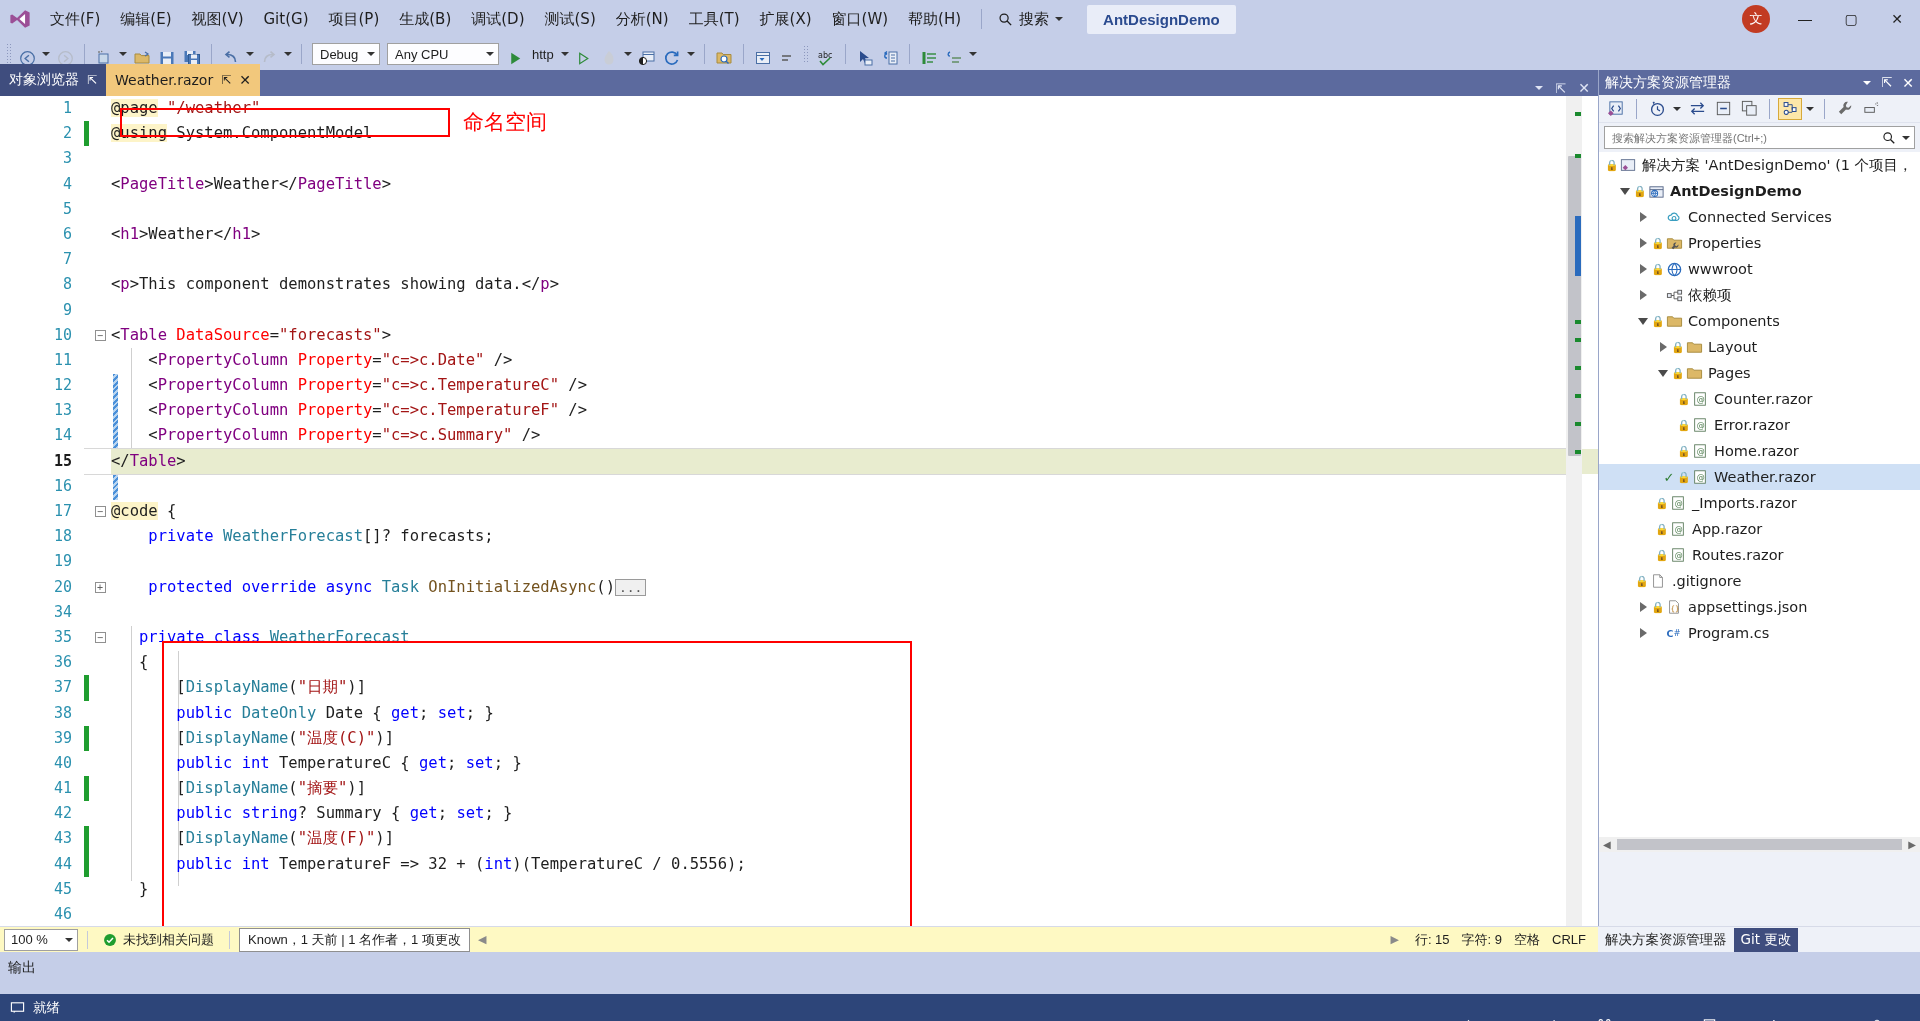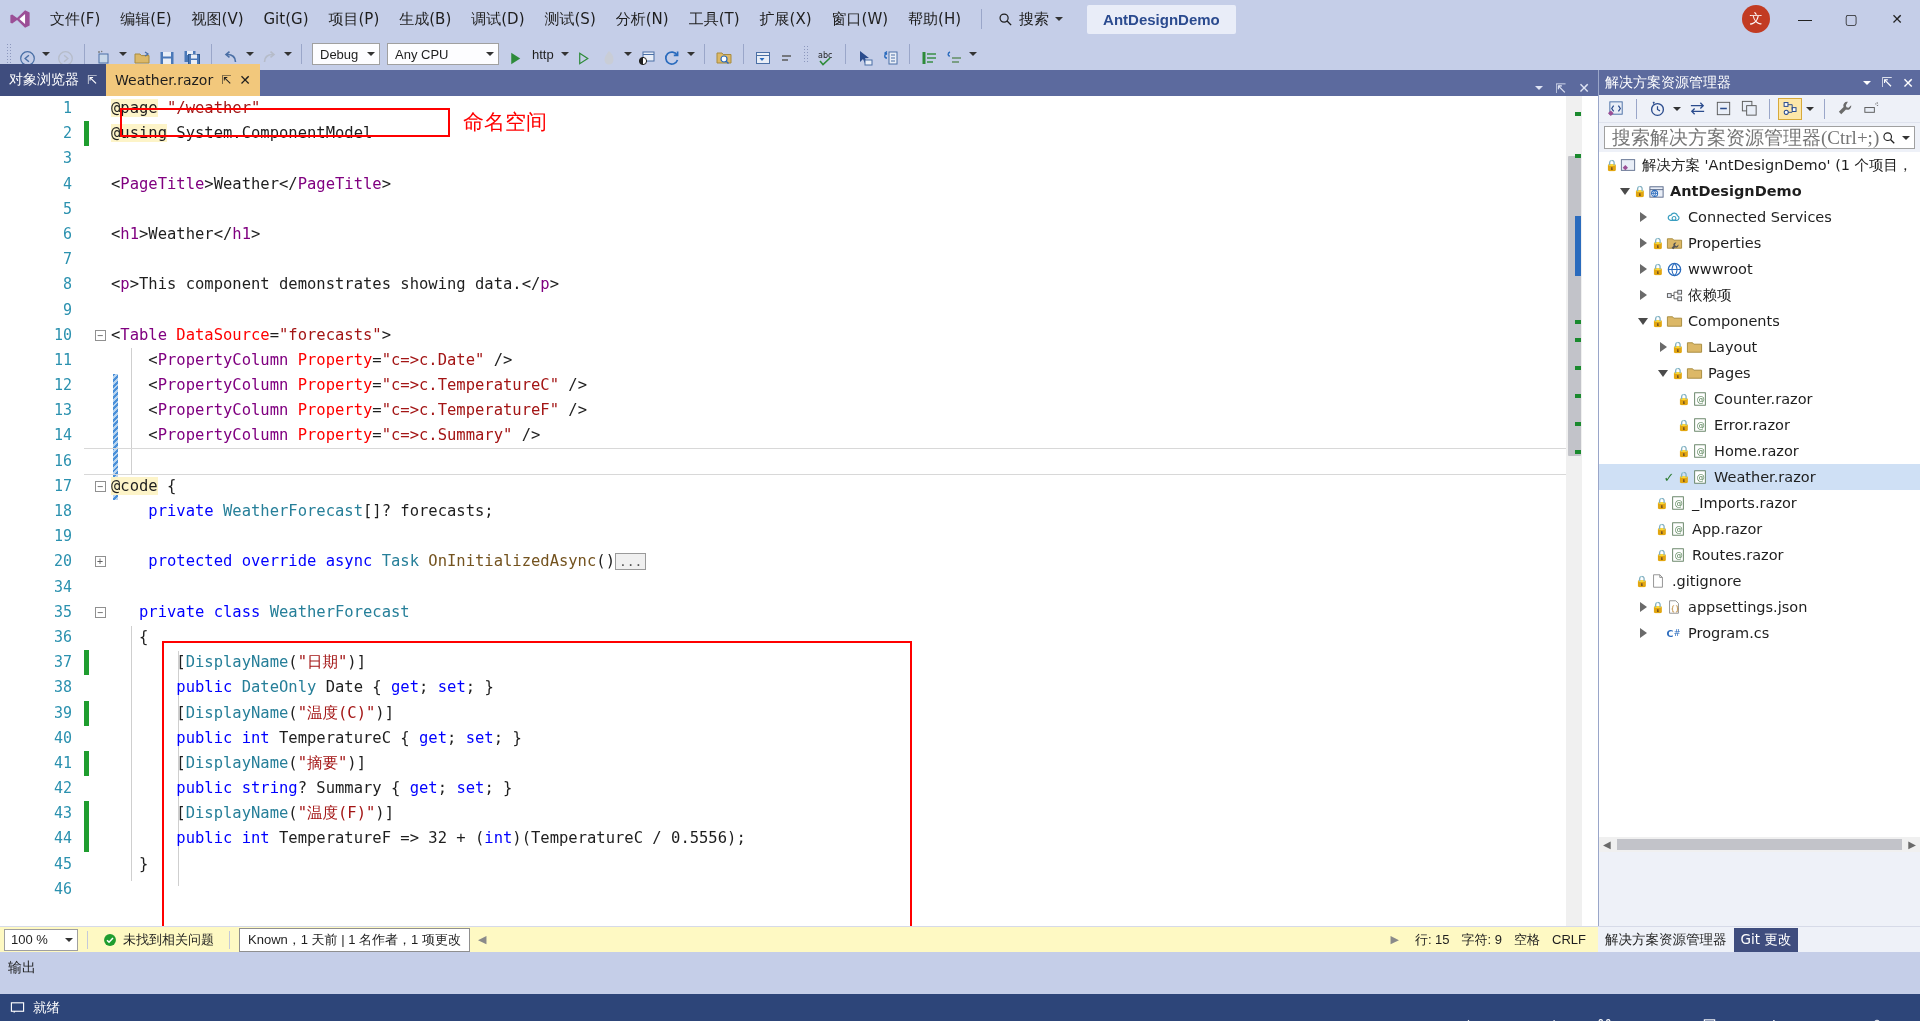--- a/index.html
+++ b/index.html
@@ -152,22 +152,22 @@
     height: 28px; background: #eef1f8; display: flex; align-items: center; gap: 2px; padding: 0 5px;
     border-bottom: 1px solid #dfe3ee;
   }
   .se-tb { width: 24px; height: 22px; display: flex; align-items: center; justify-content: center; }
   .se-tb.selected { background: #fde7a9; border: 1px solid #d7a93a; }
   .se-search {
     margin: 3px 5px; height: 23px; background: #ffffff; border: 1px solid #a0a0a0;
     display: flex; align-items: center; padding: 0 4px 0 5px;
   }
   .se-search input {
-    border: none; outline: none; flex: 1; font-size: 19px; color: #15803d; background: transparent;
-    font-family: Liberation Serif, serif;
+    border: none; outline: none; flex: 1; font-size: 11px; color: #15803d; background: transparent;
+    font-family: Liberation Sans, sans-serif;
   }
   .se-tree { background: #ffffff; height: 700px; overflow: hidden; position: relative; font-size: 14.5px;
     font-family: "DejaVu Sans","Liberation Sans",sans-serif; color: #1e1e1e; }
   .tnode { height: 26px; display: flex; align-items: center; white-space: nowrap; }
   .tnode.selected { background: #cfe0f5; }
   .tw { width: 16px; flex: none; display: flex; align-items: center; justify-content: center; }
   .tri-closed { width: 0; height: 0; border-top: 5px solid transparent; border-bottom: 5px solid transparent; border-left: 7px solid #6a6a6a; }
   .tri-open { width: 0; height: 0; border-left: 5px solid transparent; border-right: 5px solid transparent; border-top: 7px solid #4a4a4a; }
   .lock { width: 12px; flex: none; color: #3a6ea5; font-size: 11px; text-align: center; }
   .tico { width: 22px; flex: none; display: flex; align-items: center; justify-content: center; }
@@ -543,20 +543,25 @@
         <span class="chgbar chg-none"></span><span class="glyph"></span>
         <span class="codetext">    <span class="t-punc">&lt;</span><span class="t-tag">PropertyColumn</span> <span class="t-attr">Property</span><span class="t-punc">=</span><span class="t-str">"c=&gt;c.TemperatureF"</span> <span class="t-punc">/&gt;</span></span>
       </div>
 
       <div class="row">
         <span class="ln">14</span>
         <span class="chgbar chg-none"></span><span class="glyph"></span>
         <span class="codetext">    <span class="t-punc">&lt;</span><span class="t-tag">PropertyColumn</span> <span class="t-attr">Property</span><span class="t-punc">=</span><span class="t-str">"c=&gt;c.Summary"</span> <span class="t-punc">/&gt;</span></span>
       </div>
 
+      <div class="row">
+        <span class="ln bold">15</span>
+        <span class="chgbar chg-none"></span><span class="glyph"></span>
+        <span class="codetext hl-sel"><span class="t-punc">&lt;/</span><span class="t-tag">Table</span><span class="t-punc">&gt;</span></span>
+      </div>
 
       <div class="row">
         <span class="ln">16</span>
         <span class="chgbar chg-none"></span><span class="glyph"></span><span class="codetext"></span>
       </div>
 
       <div class="row">
         <span class="ln">17</span>
         <span class="chgbar chg-none"></span>
         <span class="glyph"><span class="fold">−</span></span>

